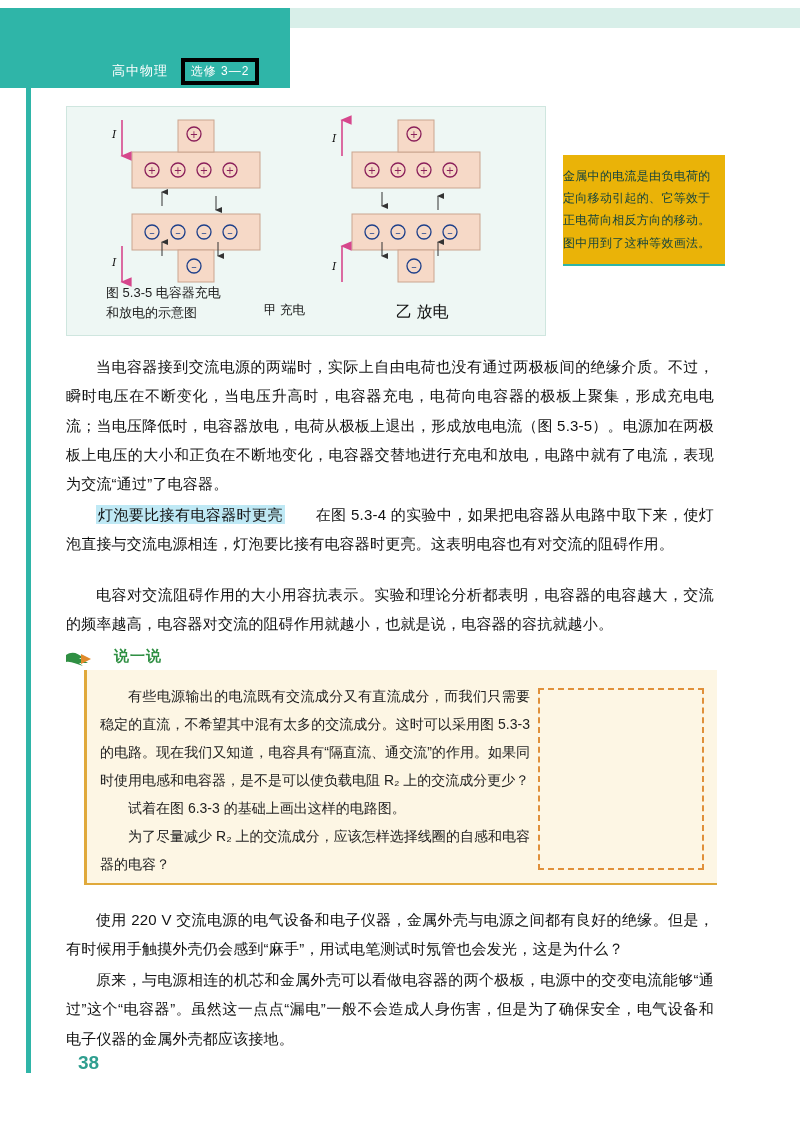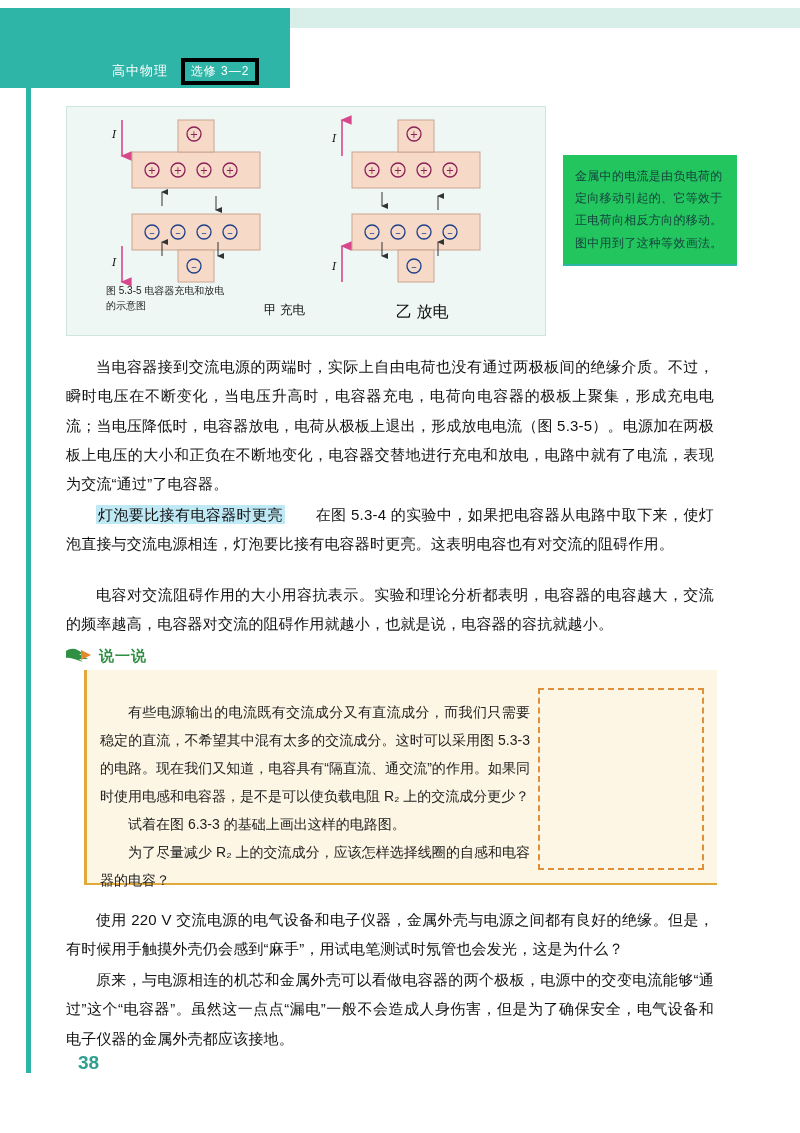--- a/index.html
+++ b/index.html
@@ -83,21 +83,21 @@
     left: 66px;
     top: 106px;
     width: 478px;
     height: 228px;
   }
   .fig-caption {
     position: absolute;
     left: 106px;
     top: 283px;
     width: 120px;
-    font-size: 10px;
+    font-size: 13px;
     color: #222;
     line-height: 1.5;
   }
   .fig-sub-a {
     position: absolute;
     left: 264px;
     top: 302px;
     font-size: 12.5px;
     color: #111;
   }
@@ -108,22 +108,22 @@
     font-size: 16px;
     color: #111;
   }
 
   
   .side-note {
     position: absolute;
     left: 563px;
     top: 155px;
     width: 152px;
-    padding: 10px 10px 10px 12px;
-    background: #22c55e;
+    padding: 10px 10px 10px 0;
+    background: #eab308;
     border-bottom: 2px solid #2fb5a8;
     font-size: 12px;
     line-height: 1.85;
     color: #15443e;
     letter-spacing: 0.3px;
   }
 
   
   .body-text {
     position: absolute;
@@ -144,22 +144,22 @@
     background: #bfe9f5;
     padding: 1px 2px;
   }
 
   
   .shuo-head {
     position: absolute;
     left: 66px;
     top: 647px;
     display: flex;
-    align-items: flex-start;
-    gap: 7px;
+    align-items: flex-end;
+    gap: 22px;
   }
   .arrow-icon {
     width: 26px; height: 15px;
   }
   .shuo-title {
     font-size: 15px;
     font-weight: bold;
     color: #2f8f43;
     letter-spacing: 1px;
   }
@@ -175,21 +175,20 @@
   }
   .shuo-text {
     position: absolute;
     left: 100px;
     top: 682px;
     width: 430px;
     font-size: 14px;
     line-height: 2.0;
     color: #222;
     text-align: justify;
-    margin-top: 16px;
   }
   .dashed-slot {
     position: absolute;
     left: 538px;
     top: 688px;
     width: 162px;
     height: 178px;
     border: 2px dashed #e0903b;
   }
 

